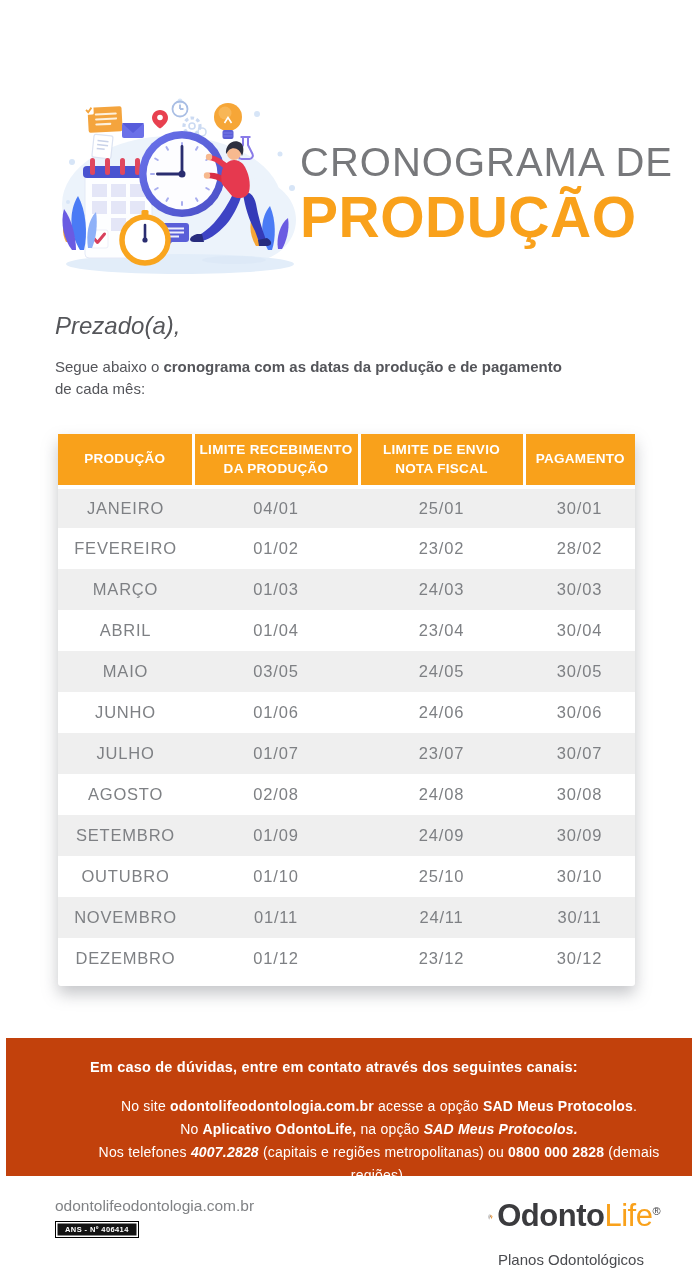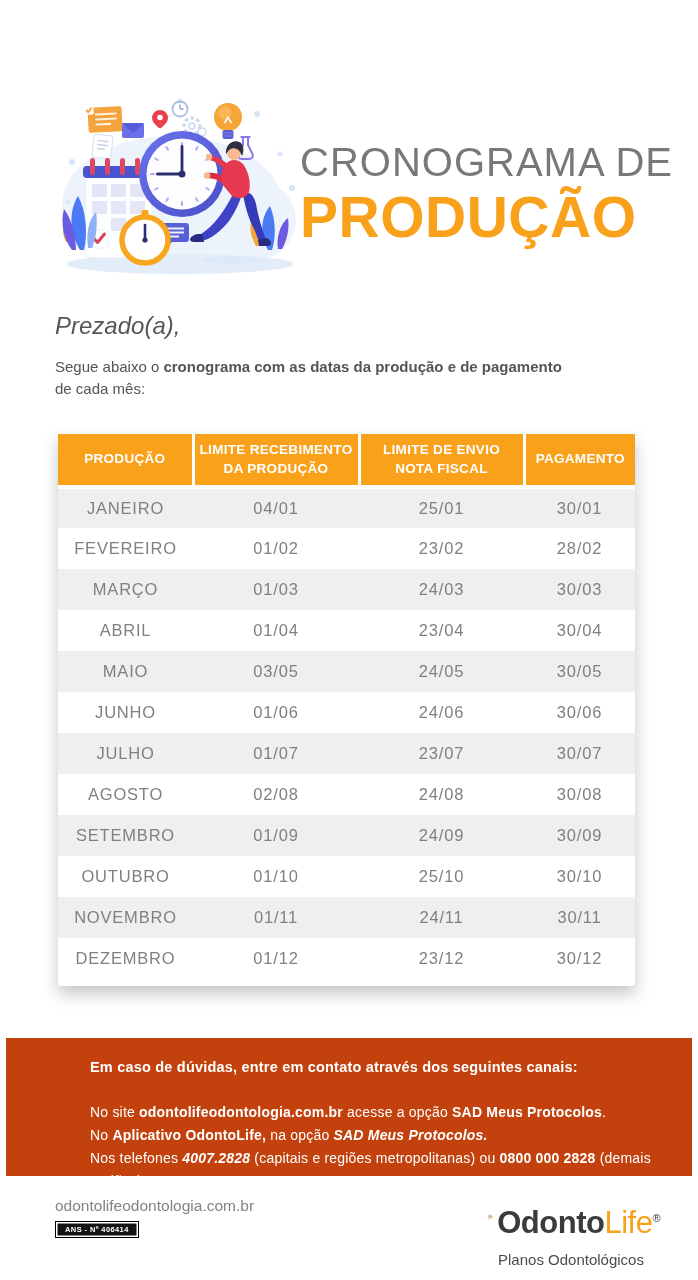--- a/index.html
+++ b/index.html
@@ -42,33 +42,33 @@
     font-size:16.5px; color:#7E8084; letter-spacing:0.8px; background:#fff;
   }
   table.schedule tbody tr.alt td { background:#EFEFEF; }
 
   
   .contact-box {
     position:absolute; left:6px; top:1038px; width:686px; height:138px;
     background:#c2410c; color:#fff; padding:21px 24px 0 84px;
   }
   .contact-heading { font-size:14.5px; font-weight:700; letter-spacing:0.2px; }
-  .contact-lines { margin-top:26px; font-size:14px; line-height:1.64; letter-spacing:0.2px; }
+  .contact-lines { margin-top:20px; font-size:14px; line-height:1.64; letter-spacing:0.2px;text-align:center; }
   .contact-lines .b { font-weight:700; }
   .contact-lines .bi { font-weight:700; font-style:italic; }
 
   
   .footer-site { position:absolute; left:55px; top:1197px; font-size:15.5px; color:#808285; }
   .ans-badge {
     position:absolute; left:55px; top:1221px; background:#141414; color:#fff;
     font-size:7.5px; font-weight:700; letter-spacing:0.4px;
     padding:3px 9px; border:1.5px solid #000; box-shadow:inset 0 0 0 1.5px #fff;
   }
   .logo { position:absolute; left:488px; top:1192px; width:172px; }
-  .logo-row { display:flex; align-items:flex-end; }
+  .logo-row { display:flex; align-items:center; }
   .logo-icon { width:42px; height:46px; margin-right:4px; margin-top:2px; }
   .logo-text { font-size:31px; letter-spacing:-0.5px; line-height:1.1; white-space:nowrap; }
   .logo-odonto { color:#3B3B3E; font-weight:700; }
   .logo-life { color:#F9A11B; font-weight:400; }
   .logo-reg { font-size:11px; color:#3B3B3E; vertical-align:super; }
   .logo-tagline { font-size:15px; color:#4A4B4F; text-align:center; margin-top:11px; padding-right:6px; }
 </style>
 </head>
 <body>
 

